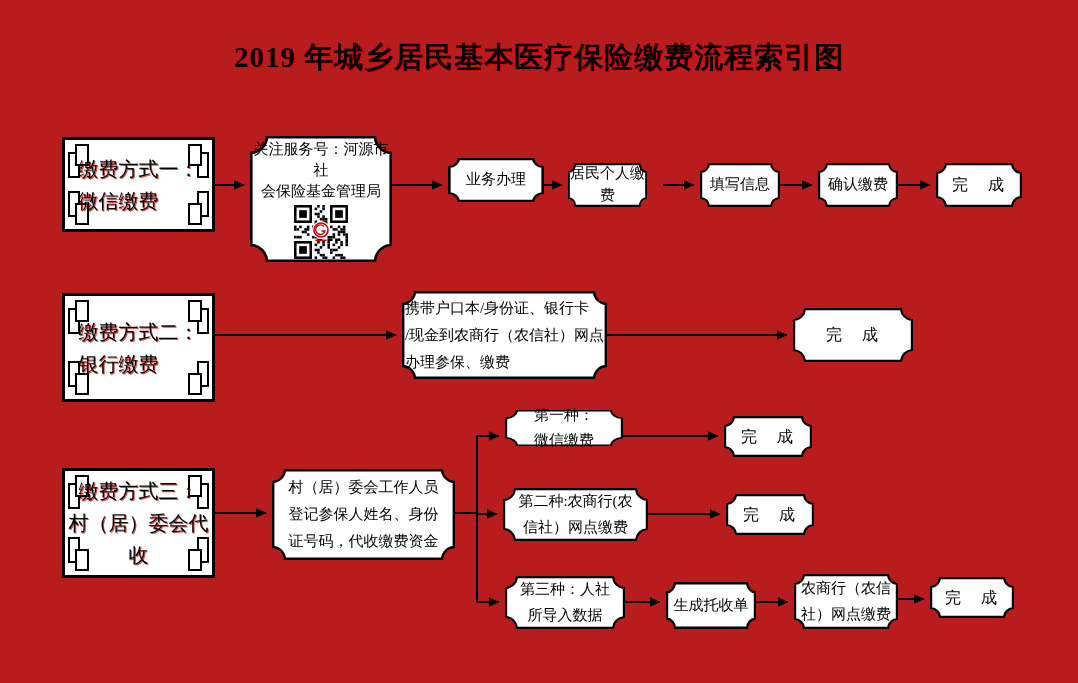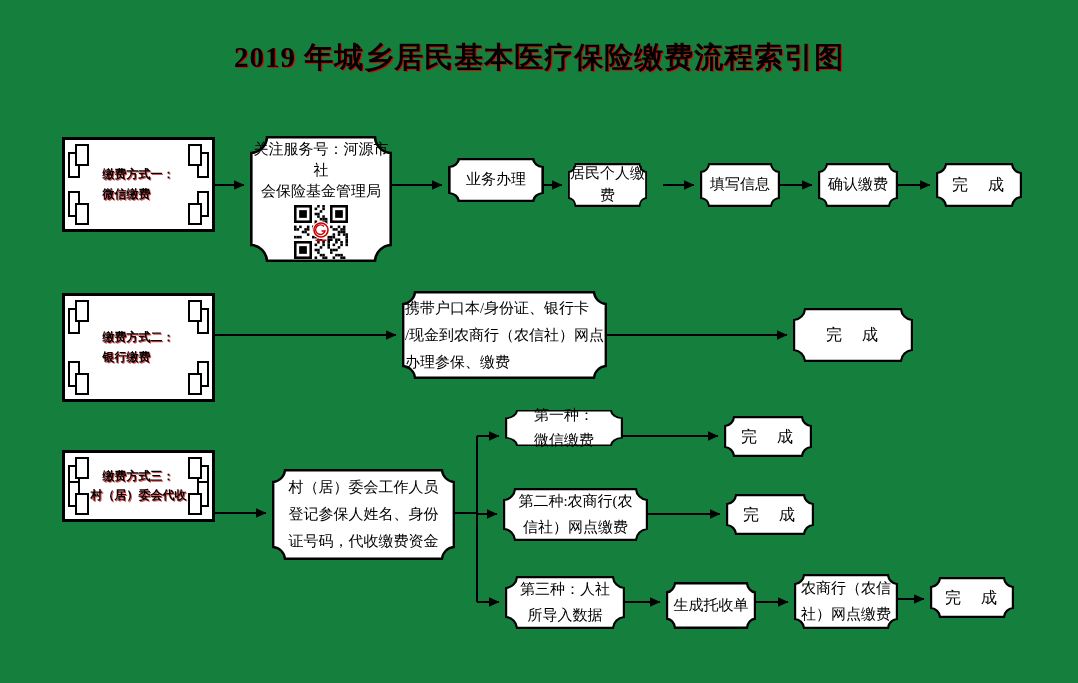--- a/index.html
+++ b/index.html
@@ -1,25 +1,25 @@
 <!DOCTYPE html>
 <html><head>
 <meta charset="utf-8">
 <style>
   *{box-sizing:border-box;margin:0;padding:0}
   html,body{background:#fff}
-  #canvas{position:relative;width:1078px;height:683px;background:#15803d;overflow:hidden;
+  #canvas{position:relative;width:1078px;height:683px;background:#b91c1c;overflow:hidden;
           font-family:"Liberation Serif","DejaVu Serif",serif;color:#000}
   .title{position:absolute;top:38px;left:0;width:100%;text-align:center;
          font-size:29px;font-weight:bold;letter-spacing:1px;
          text-shadow:1.3px .6px 0 rgba(225,0,0,.85)}
   
   .card{position:absolute;border:3px solid #000;background:#fff;
         display:flex;align-items:center;justify-content:center}
-  .card-label{position:relative;z-index:2;font-weight:bold;font-size:12px;line-height:1.6;
+  .card-label{position:relative;z-index:2;font-weight:normal;font-size:20px;line-height:1.6;
               text-shadow:1px .5px 0 rgba(215,0,0,.7)}
   .card-label.left{text-align:left}
   .card-label.center{text-align:center}
   .orn{position:absolute;width:28px;height:38px;z-index:1}
   .orn i{position:absolute;display:block;background:#fff;border:2px solid #000}
   .orn .oa{left:0;top:10px;width:12px;height:26px}
   .orn .ob{left:7px;top:2px;width:14px;height:22px}
   .orn.tl{left:3px;top:2px}
   .orn.tr{right:3px;top:2px;transform:scaleX(-1)}
   .orn.bl{left:3px;bottom:2px;transform:scaleY(-1)}
@@ -286,21 +286,21 @@
     </div>
   </div>
 
   <div class="plaque" style="left:793px;top:308px;width:120px;height:54px">
       <svg class="bg" viewBox="0 0 120 54" preserveAspectRatio="none">
         <path d="M 12 1.1 L 108 1.1 A 12 12 0 0 0 118.9 12 L 118.9 42 A 12 12 0 0 0 108 52.9 L 12 52.9 A 12 12 0 0 0 1.1 42 L 1.1 12 A 12 12 0 0 0 12 1.1 Z" fill="#fff" stroke="#000000" stroke-width="2.2"></path>
       </svg>
     <div class="label done">完　成</div>
   </div>
 
-  <div class="card" style="left:62px;top:450px;width:153px;height:72px">
+  <div class="card" style="left:62px;top:468px;width:153px;height:110px">
     <div class="card-label center">
       <div>缴费方式三：</div>
       <div>村（居）委会代收</div>
     </div>
   <div class="orn tl">
         <i class="oa"></i>
         <i class="ob"></i>
       </div>
       <div class="orn tr">
         <i class="oa"></i>

